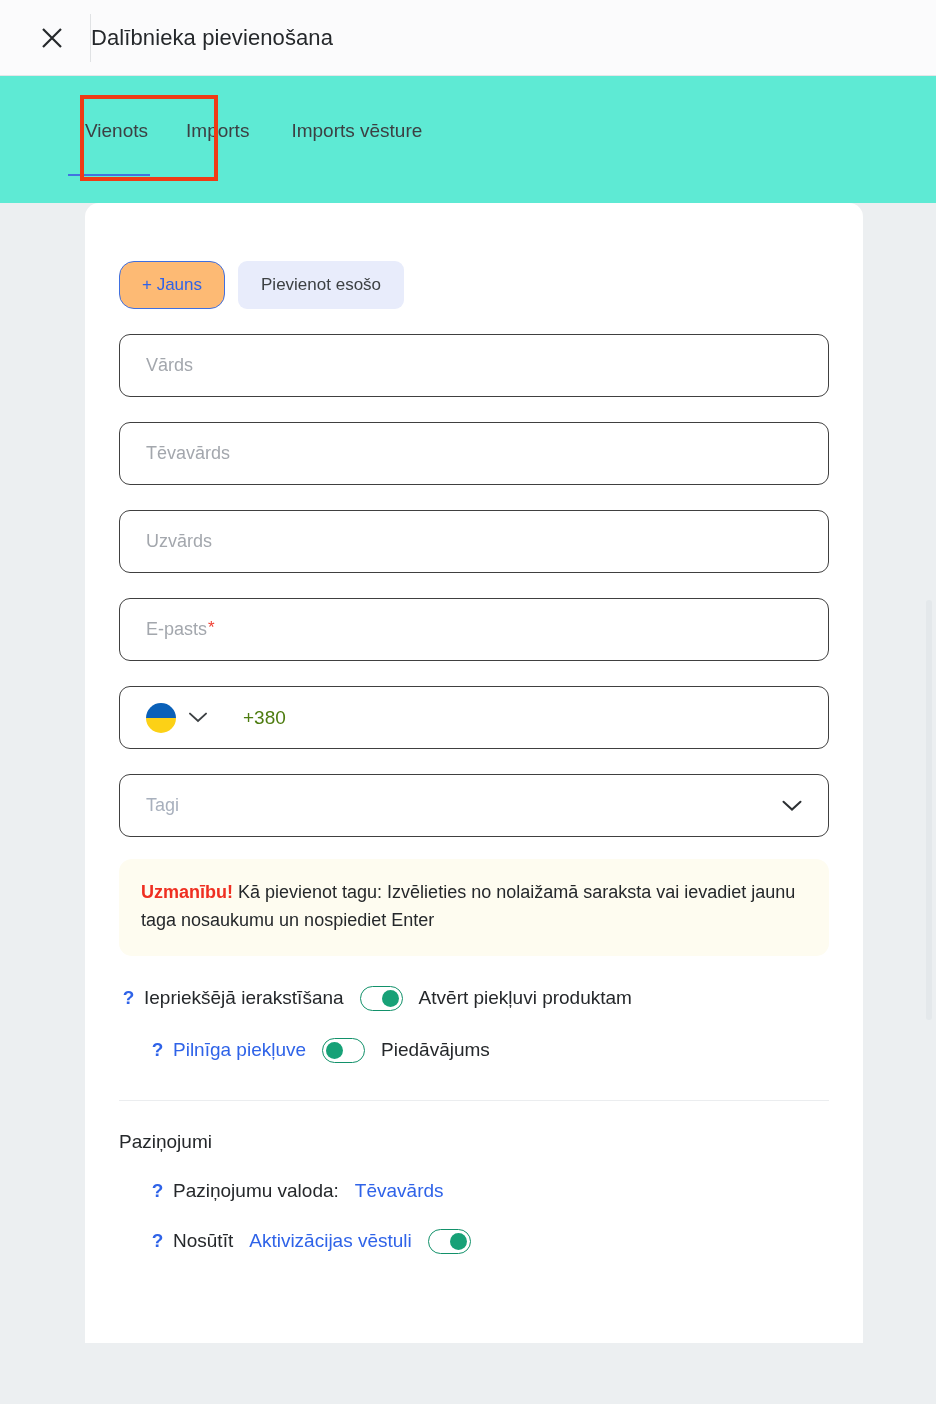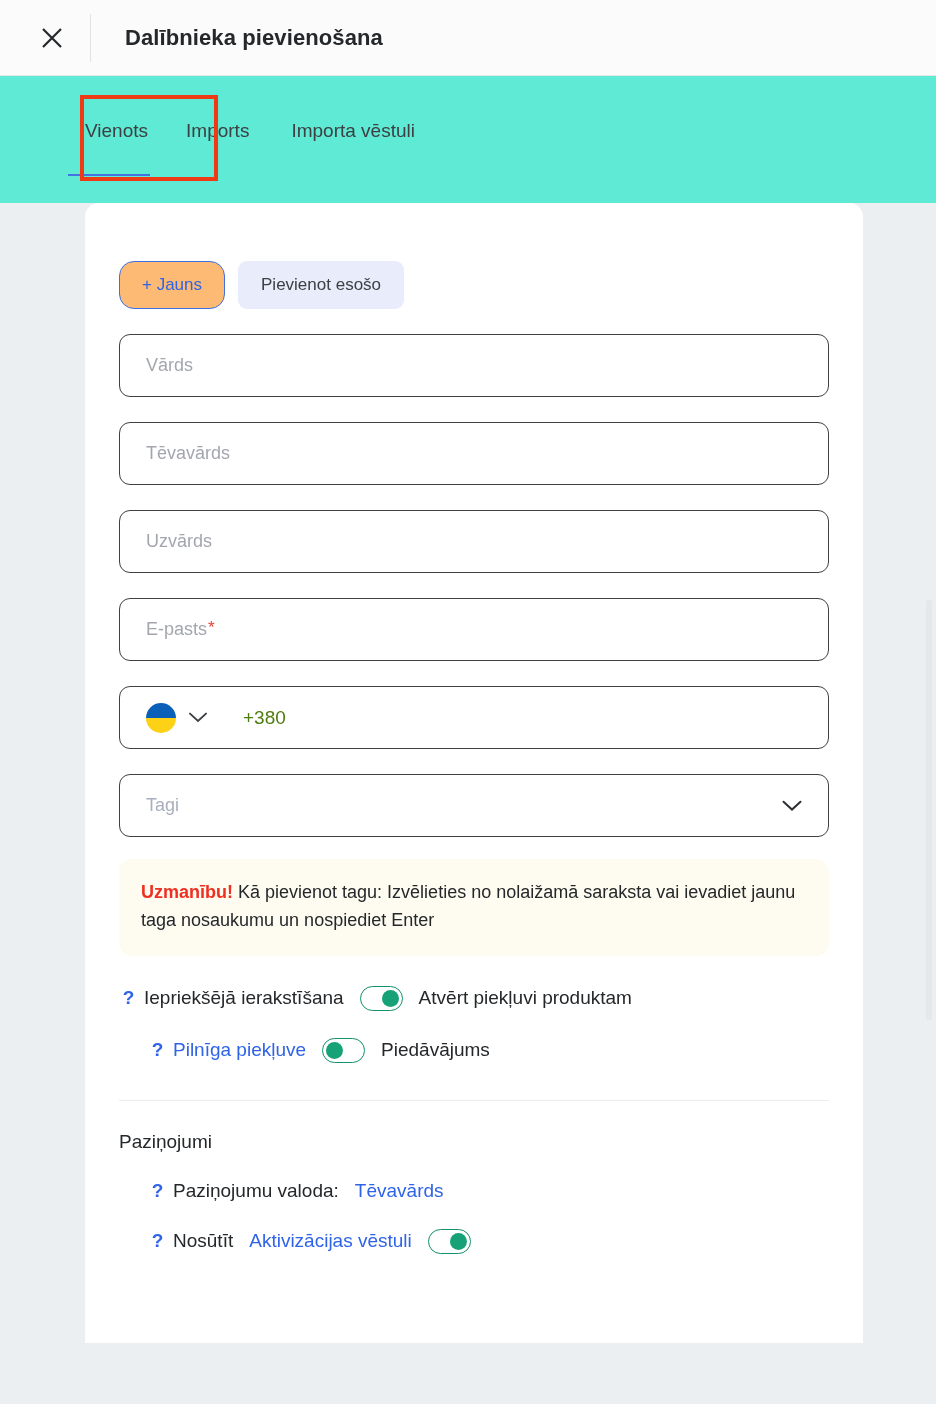--- a/index.html
+++ b/index.html
@@ -41,25 +41,23 @@
     border-radius: 50%;
   }
   .close-btn svg { display: block; }
   .header-divider {
     width: 1px;
     height: 48px;
     background: #e0e2e4;
     margin-left: 12px;
   }
   .header-title {
-    margin-left: 34px;
     font-size: 22px;
     color: #25282b;
     letter-spacing: 0.1px;
-    font-weight: bold;
   }
 
   
   .tabbar {
     position: absolute;
     top: 76px; left: 0;
     width: 936px;
     height: 127px;
     background: #5eead4;
   }
@@ -280,21 +278,21 @@
       </svg>
     </div>
     <div class="header-divider"></div>
     <div class="header-title">Dalībnieka pievienošana</div>
   </div>
 
   <div class="tabbar">
     <div class="tabs">
       <div class="tab active">Vienots</div>
       <div class="tab">Imports</div>
-      <div class="tab">Importa vēstuli</div>
+      <div class="tab">Imports vēsture</div>
     </div>
     <div class="tab-rule"></div>
   </div>
   <div class="highlight-box"></div>
 
   <div class="card">
     <div class="card-inner">
 
       <div class="segbtns">
         <div class="segbtn primary">+ Jauns</div>

